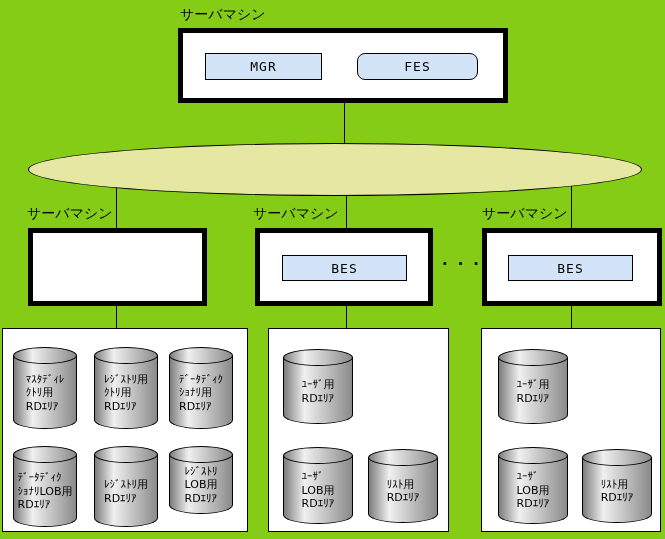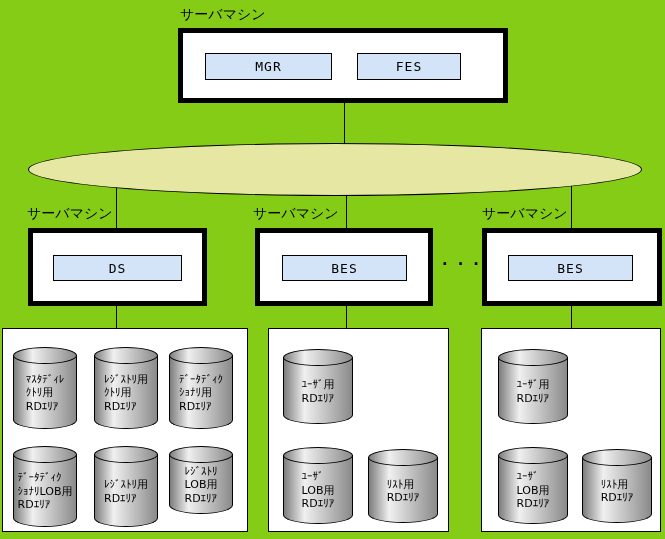--- a/index.html
+++ b/index.html
@@ -46,32 +46,31 @@
   <div class="vline" style="left:346px;top:168px;height:60px;"></div>
   <div class="vline" style="left:571px;top:168px;height:60px;"></div>
   <div class="vline" style="left:116px;top:304px;height:25px;"></div>
   <div class="vline" style="left:346px;top:304px;height:25px;"></div>
   <div class="vline" style="left:571px;top:304px;height:25px;"></div>
 
   <div class="net-ellipse"></div>
 
   <div class="jp-label" style="left:180px;top:6px;">サーバマシン</div>
   <div class="thick" style="left:178px;top:28px;width:330px;height:75px;"></div>
-  <div class="comp" style="left:205px;top:53px;width:127px;height:27px;">MGR</div>
-  <div class="comp" style="left:357px;top:53px;width:104px;height:27px;">FES</div>
+  <div class="comp" style="left:205px;top:53px;width:117px;height:27px;">MGR</div>
+  <div class="comp" style="left:357px;top:53px;width:121px;height:27px;border-radius:8px;">FES</div>
 
   <div class="jp-label" style="left:27px;top:205px;">サーバマシン</div>
   <div class="jp-label" style="left:253px;top:205px;">サーバマシン</div>
   <div class="jp-label" style="left:482px;top:205px;">サーバマシン</div>
 
   <div class="thick" style="left:28px;top:228px;width:179px;height:78px;"></div>
   <div class="thick" style="left:255px;top:228px;width:178px;height:78px;"></div>
   <div class="thick" style="left:482px;top:228px;width:180px;height:78px;"></div>
 
-  <div class="comp" style="left:53px;top:255px;width:129px;height:26px;">DS</div>
   <div class="comp" style="left:282px;top:255px;width:125px;height:26px;">BES</div>
   <div class="comp" style="left:508px;top:255px;width:125px;height:26px;">BES</div>
 
   <div class="dots">...</div>
 
   <div class="container" style="left:2px;top:328px;width:246px;height:204px;"></div>
   <div class="container" style="left:268px;top:328px;width:181px;height:204px;"></div>
   <div class="container" style="left:481px;top:328px;width:180px;height:204px;"></div>
 
   <div class="cyl" style="left:13px;top:347px;width:64px;height:82px;">

